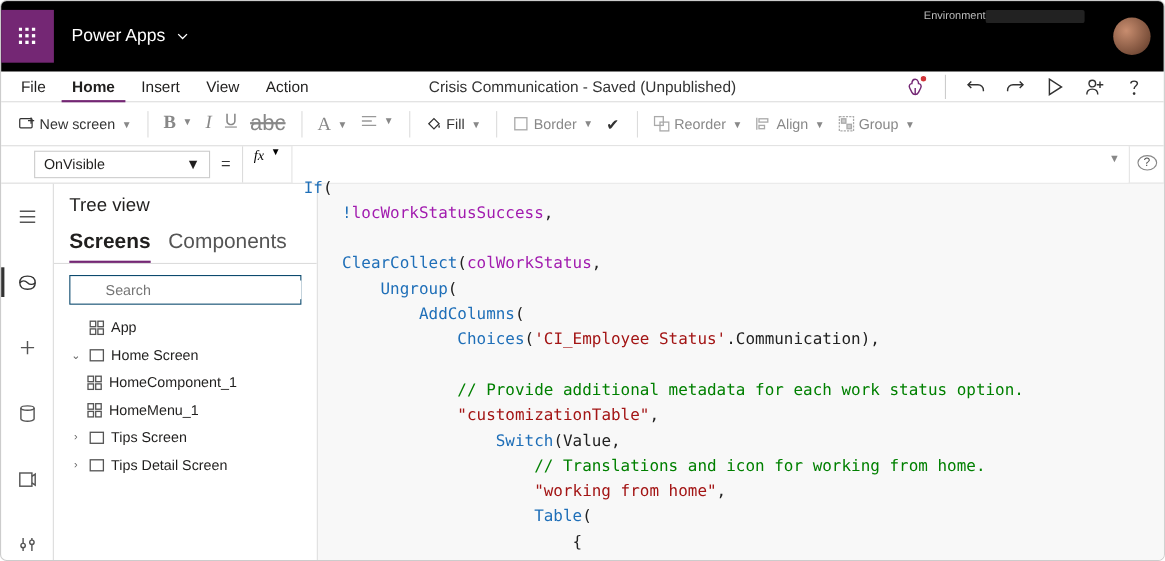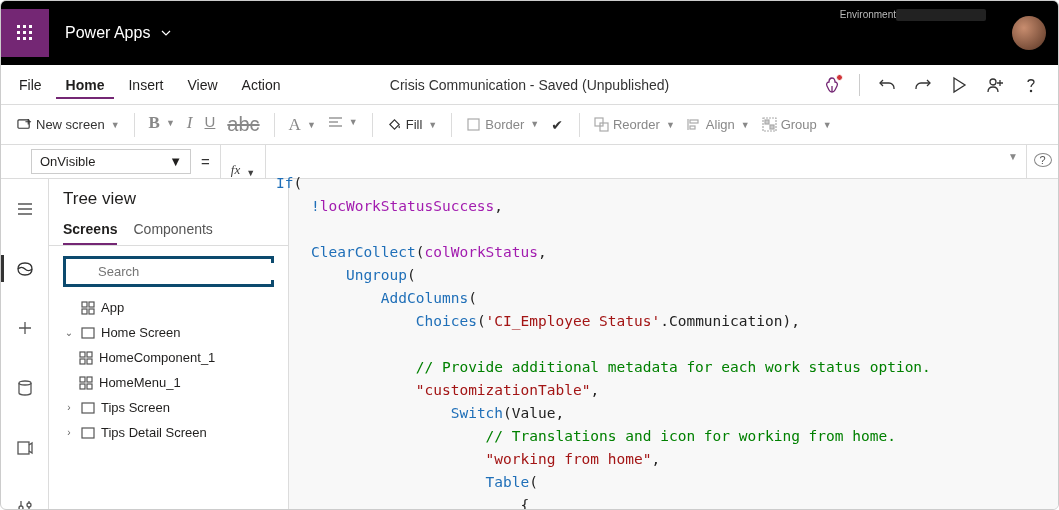--- a/index.html
+++ b/index.html
@@ -11,21 +11,21 @@
   .topbar .waffle { width: 48px; height: 48px; display: flex; align-items: center; justify-content: center; background: #742774; cursor: pointer; }
   .topbar .waffle svg { width: 16px; height: 16px; }
   .topbar .app-label { display: flex; align-items: center; gap: 10px; padding: 0 16px; font-size: 16px; font-weight: 400; cursor: pointer; }
   .topbar .spacer { flex: 1; }
   .topbar .env { display: flex; flex-direction: row; justify-content: center; padding: 0 14px; font-size: 11px; height: 48px; min-width: 110px; }
   .topbar .env .env-label { color: #bbb; font-size: 10px; }
   .topbar .env .env-value { width: 90px; height: 12px; background: #222; border-radius: 2px; }
   .topbar .avatar { width: 34px; height: 34px; border-radius: 50%; background: radial-gradient(circle at 35% 35%, #c88d6f, #7a4f3a 70%, #4b3126); margin: 0 12px; cursor: pointer; }
 
   
-  .menurow { display: flex; align-items: center; height: 40px; border-bottom: 1px solid #dcdcdc; padding: 0 8px; gap: 4px; }
+  .menurow { display: flex; align-items: center; height: 28px; border-bottom: 1px solid #dcdcdc; padding: 0 8px; gap: 4px; }
   .menurow .menuitem { padding: 6px 10px; cursor: pointer; font-size: 14px; }
   .menurow .menuitem.active { font-weight: 600; border-bottom: 2px solid #742774; padding-bottom: 4px; }
   .menurow .doc-title { position: absolute; left: 50%; transform: translateX(-50%); font-size: 14px; color: #333; }
   .menurow .right-icons { margin-left: auto; display: flex; align-items: center; gap: 18px; padding-right: 10px; }
   .menurow .right-icons .sep { width: 1px; height: 22px; background: #ccc; }
   .menurow .right-icons .icon-btn { cursor: pointer; color: #333; display: flex; align-items: center; position: relative; }
   .menurow .right-icons .icon-btn svg { width: 18px; height: 18px; }
   .checker-dot { position: absolute; top: -2px; right: -2px; width: 7px; height: 7px; background: #d13438; border-radius: 50%; border: 1px solid #fff; }
 
   
@@ -38,37 +38,37 @@
   .toolbar .chev { font-size: 9px; margin-left: 2px; color: #888; }
   .tb-emphasis-bold { font-family: "Times New Roman", serif; font-weight: bold; font-size: 17px; }
   .tb-emphasis-italic { font-family: "Times New Roman", serif; font-style: italic; font-size: 17px; }
   .tb-emphasis-under { text-decoration: underline; font-size: 15px; }
   .tb-emphasis-strike { text-decoration: line-through; font-size: 20px; }
 
   
   .formula-row { display: flex; align-items: stretch; height: 34px; border-bottom: 1px solid #dcdcdc; }
   .prop-select { display: flex; align-items: center; justify-content: space-between; width: 160px; border: 1px solid #ccc; margin: 4px 0 4px 30px; padding: 0 8px; font-size: 13px; cursor: pointer; background: #fff; }
   .eq-sign { display: flex; align-items: center; padding: 0 10px; font-size: 15px; color: #333; }
-  .fx-box { display: flex; align-items: flex-end; padding: 0 10px; border-left: 1px solid #dcdcdc; border-right: 1px solid #dcdcdc; font-style: italic; font-family: serif; color: #404040; cursor: pointer; }
+  .fx-box { display: flex; align-items: flex-start; padding: 0 10px; border-left: 1px solid #dcdcdc; border-right: 1px solid #dcdcdc; font-style: italic; font-family: serif; color: #000000; cursor: pointer; }
   .fx-box .chev { font-size: 9px; margin-left: 6px; font-style: normal; }
 
   
   .main { display: flex; height: calc(510px - 48px - 40px - 40px - 34px); }
   .railbar { width: 48px; border-right: 1px solid #dcdcdc; display: flex; flex-direction: column; align-items: center; padding-top: 10px; gap: 20px; color: #555; }
   .railbar .rail-btn { width: 48px; height: 40px; display: flex; align-items: center; justify-content: center; cursor: pointer; position: relative; }
   .railbar .rail-btn.active::before { content: ""; position: absolute; left: 0; top: 6px; bottom: 6px; width: 3px; background: #333; }
   .railbar svg { width: 18px; height: 18px; }
 
   
   .tree-panel { width: 240px; border-right: 1px solid #dcdcdc; display: flex; flex-direction: column; overflow: hidden; }
   .tree-panel .tree-title { font-size: 17px; padding: 10px 14px 4px; }
-  .tree-tabs { display: flex; gap: 16px; padding: 2px 14px 0; border-bottom: 1px solid #dcdcdc; font-size: 14px; }
+  .tree-tabs { display: flex; gap: 16px; padding: 2px 14px 0; border-bottom: 1px solid #dcdcdc; font-size: 19px; }
   .tree-tabs .ttab { padding: 6px 0; cursor: pointer; color: #555; }
   .tree-tabs .ttab.active { color: #201f1e; border-bottom: 2px solid #742774; font-weight: 600; }
-  .tree-search { margin: 10px 14px 6px; border: 3px solid #0c4a6e; display: flex; align-items: flex-start; padding: 4px 24px; gap: 6px; color: #742774; }
+  .tree-search { margin: 10px 14px 6px; border: 1px solid #0c4a6e; display: flex; align-items: flex-start; padding: 4px 24px; gap: 6px; color: #742774; }
   .tree-search input { border: none; outline: none; flex: 1; font-size: 13px; color: #333; }
   .tree-list { flex: 1; overflow-y: auto; padding: 2px 0; font-size: 13px; }
   .tree-row { display: flex; align-items: center; gap: 6px; padding: 5px 10px 5px 14px; cursor: pointer; }
   .tree-row .exp { width: 12px; text-align: center; color: #666; font-size: 10px; }
   .tree-row .exp.none { visibility: hidden; }
   .tree-row.d1 { padding-left: 30px; }
   .tree-row svg { width: 14px; height: 14px; flex-shrink: 0; color: #444; }
 
   
   .editor-wrap { flex: 1; position: relative; background: #fff; }

